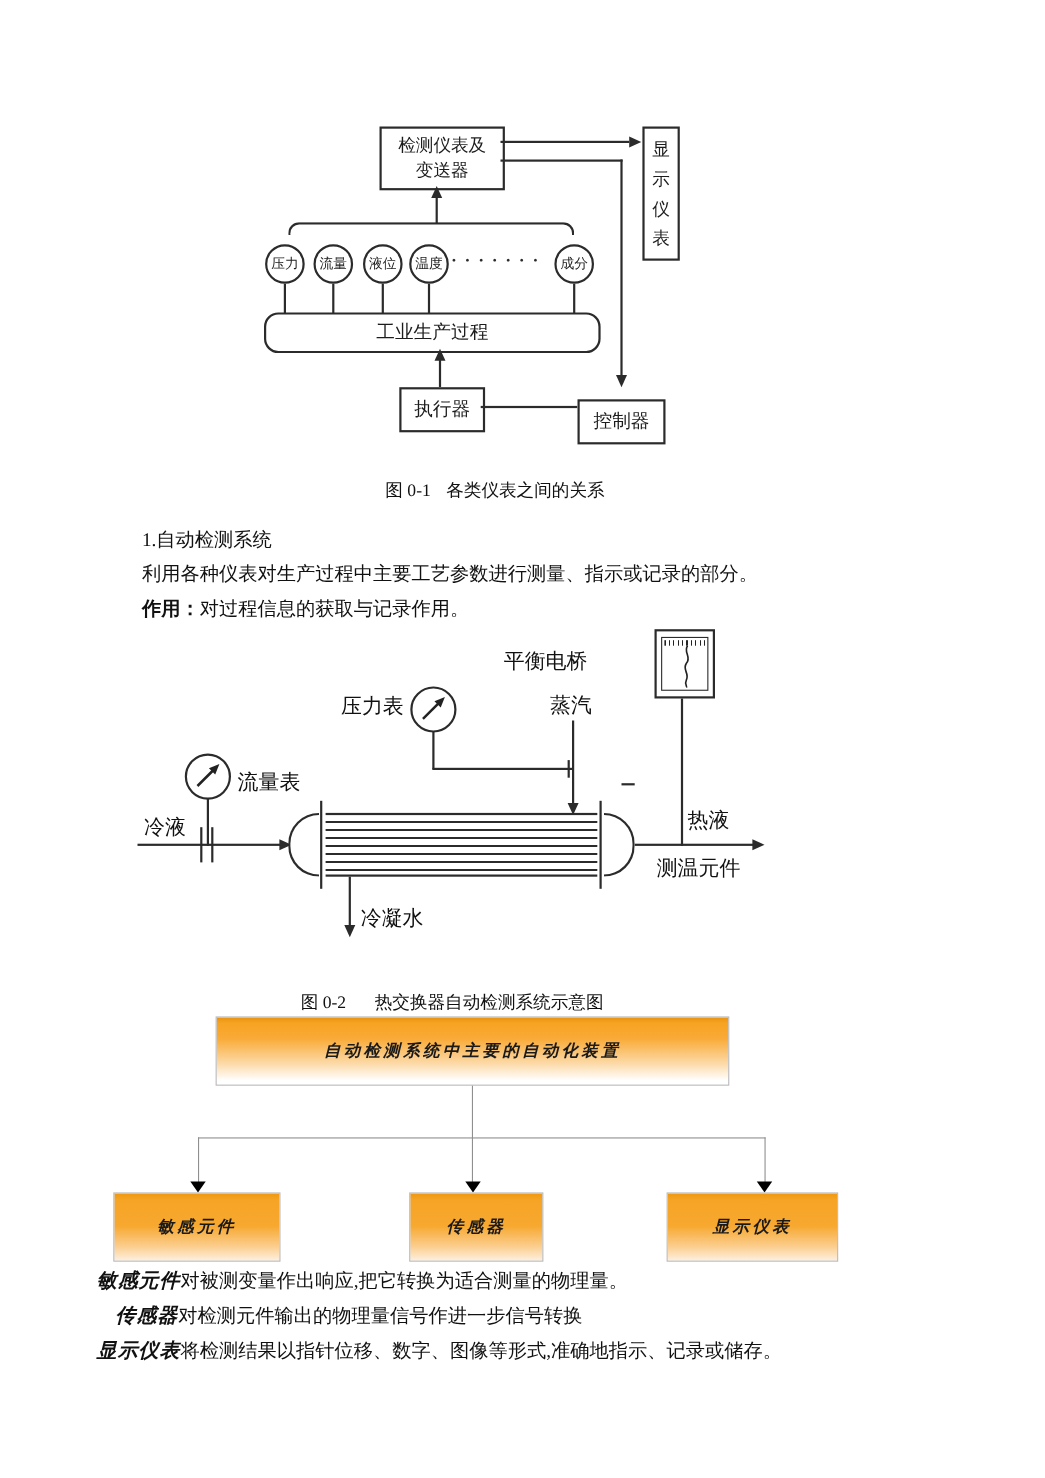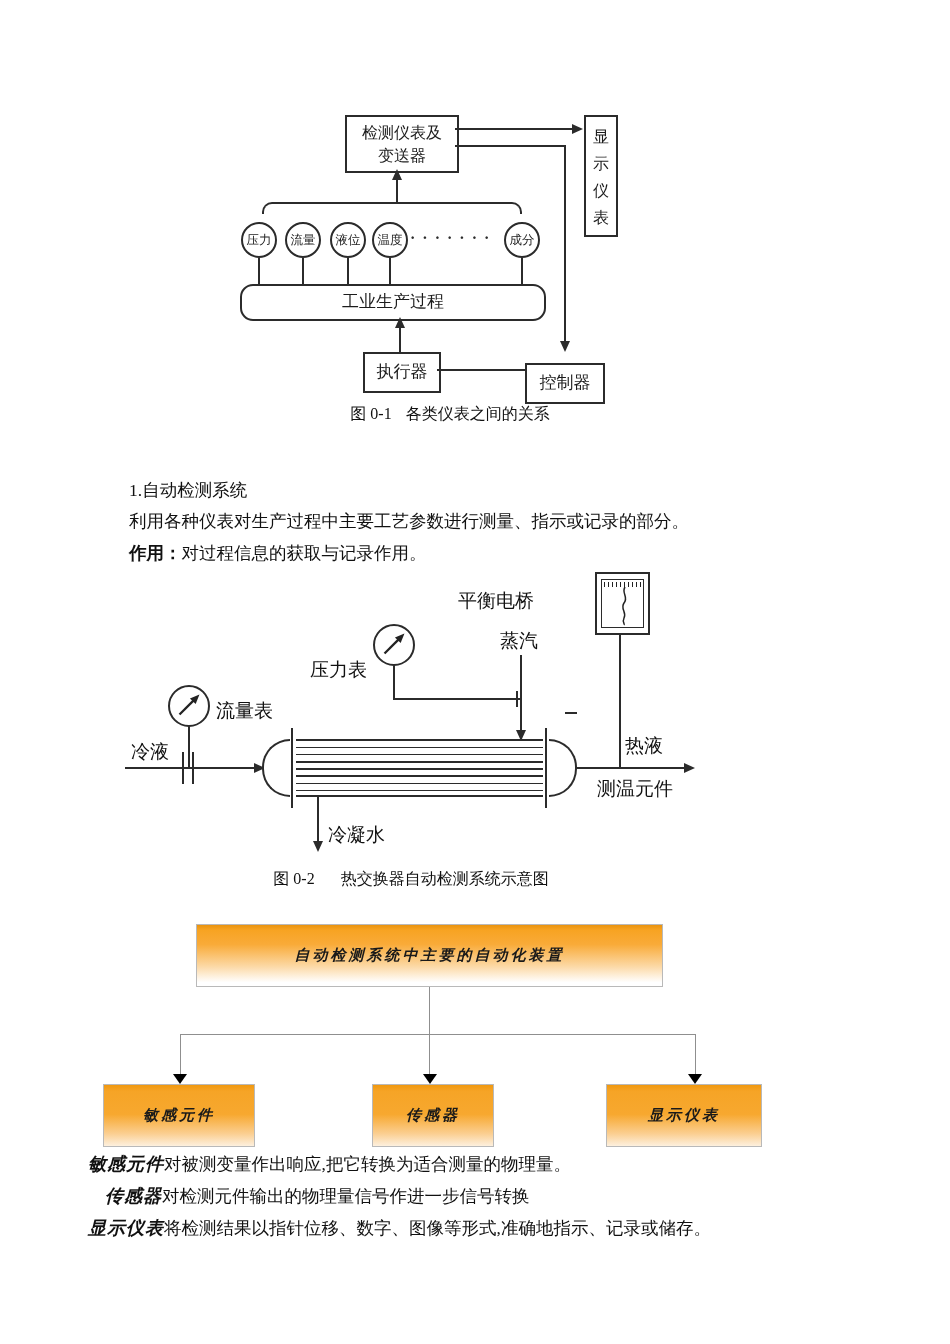--- a/index.html
+++ b/index.html
@@ -18,21 +18,21 @@
   .dbox{position:absolute;border:2px solid #2b2b2b;background:#fff;display:flex;flex-direction:column;
         align-items:center;justify-content:center;text-align:center;font-size:16px;line-height:1.45;}
   .vbox{position:absolute;border:2px solid #2b2b2b;background:#fff;width:34px;text-align:center;
         font-size:16px;line-height:27px;word-break:break-all;padding-top:6px;box-sizing:border-box;}
   .circle{position:absolute;width:36px;height:36px;border:2px solid #2b2b2b;border-radius:50%;background:#fff;
           display:flex;align-items:center;justify-content:center;font-size:12.5px;box-sizing:border-box;}
   .bracket{position:absolute;border-top:2px solid #2b2b2b;border-left:2px solid #2b2b2b;border-right:2px solid #2b2b2b;
            border-radius:10px 10px 0 0;height:10px;}
   .dots{position:absolute;font-size:16px;font-weight:bold;letter-spacing:7px;color:#2b2b2b;}
   .lb{position:absolute;font-size:19px;white-space:nowrap;color:#111;}
-  .cap{position:absolute;font-size:16px;text-align:center;white-space:nowrap;color:#111;}
+  .cap{position:absolute;font-size:16px;text-align:center;white-space:nowrap;color:#111;margin-top:32px;}
   .cap .gap1{margin-left:14px;}
   .cap .gap2{margin-left:26px;}
   
   .gauge{position:absolute;width:42px;height:42px;border:2px solid #2b2b2b;border-radius:50%;background:#fff;box-sizing:border-box;}
   .recorder{position:absolute;border:2px solid #2b2b2b;background:#fff;box-sizing:border-box;}
   .recorder .inner{position:absolute;left:4px;top:5px;right:4px;bottom:5px;border:1.5px solid #2b2b2b;}
   .recorder .ticks{position:absolute;left:2px;right:2px;top:2px;height:5px;
         background:repeating-linear-gradient(to right,#222 0 1px,transparent 1px 4px);}
   
   .shell{position:absolute;border-top:2px solid #2b2b2b;border-bottom:2px solid #2b2b2b;box-sizing:border-box;
@@ -116,21 +116,21 @@
     <div class="recorder" style="left:595px;top:572px;width:55px;height:63px;">
       <div class="inner">
         <div class="ticks"></div>
         <svg width="20" height="40" viewBox="0 0 20 40" style="position:absolute;left:12px;top:6px;">
           <path d="M11,1 C7,7 15,11 10,17 C6,23 13,26 10,32 C8,36 11,38 10,39" fill="none" stroke="#222" stroke-width="1.5"></path>
         </svg>
       </div>
     </div>
     <div class="ln" style="left:619px;top:635px;width:2px;height:134px;"></div>
 
-    <div class="lb" style="left:310px;top:657px;">压力表</div>
+    <div class="lb" style="left:310px;top:629px;">压力表</div>
     <div class="gauge" style="left:373px;top:624px;">
       <svg width="38" height="38" viewBox="0 0 40 40">
         <line x1="10" y1="29" x2="27" y2="12" stroke="#222" stroke-width="2.4"></line>
         <polygon points="31,8 21,12 27,18" fill="#222"></polygon>
       </svg>
     </div>
     <div class="ln" style="left:393px;top:665px;width:2px;height:34px;"></div>
     <div class="ln" style="left:393px;top:698px;width:128px;height:2px;"></div>
     <div class="ln" style="left:516px;top:691px;width:2px;height:16px;"></div>
 

